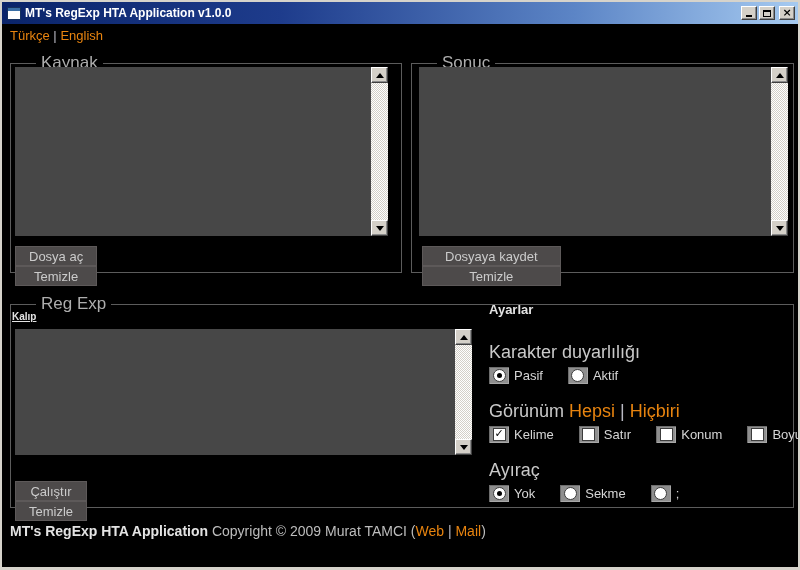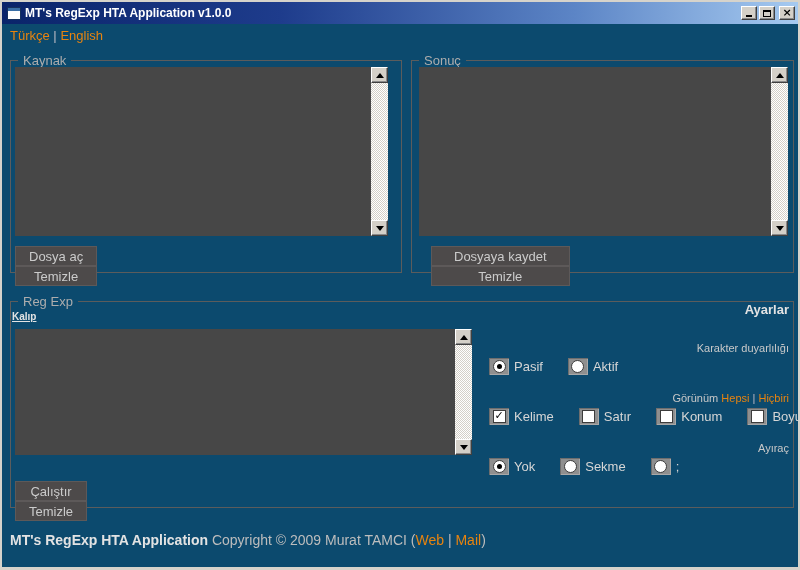--- a/index.html
+++ b/index.html
@@ -35,31 +35,31 @@
     border:1px solid; border-color:#ffffff #404040 #404040 #ffffff;
     box-shadow:inset -1px -1px 0 #8a8a8a;
     display:inline-flex; align-items:center; justify-content:center;
     cursor:default;
   }
   .tb-btn.close { margin-left:4px; }
   .glyph-min { width:6px; height:2px; background:#000; align-self:flex-end; margin-bottom:2px; }
   .glyph-max { width:8px; height:7px; border:1px solid #000; border-top-width:2px; }
   .glyph-close { font:bold 11px "DejaVu Sans", sans-serif; color:#000; line-height:1; margin-top:-1px; }
   
-  .client { position:relative; width:100%; height:543px; background:#0c4a6e; }
+  .client { position:relative; width:100%; height:543px; background:#000000; }
   .lnk { color:#e8840f; text-decoration:none; cursor:pointer; }
   .sep { color:#b9b9c4; }
   .langbar { position:absolute; left:8px; top:4px; font-size:13px; }
   
   fieldset.fs {
     position:absolute; margin:0; padding:0;
     border:1px solid #5c5c5c; min-width:0;
   }
   fieldset.fs legend {
-    color:#adadad; font-size:13px; margin-left:7px; padding:0 5px;
+    color:#adadad; font-size:17px; margin-left:25px; padding:0 5px;
   }
   #fs-kaynak { left:8px;   top:29px;  width:392px; height:220px; }
   #fs-sonuc  { left:409px; top:29px;  width:383px; height:220px; }
   #fs-regexp { left:8px;   top:270px; width:784px; height:214px; }
   
   .ta-wrap { position:absolute; display:flex; background:#474747; }
   #ta-kaynak-wrap { left:13px; top:43px;  width:373px; height:169px; }
   #ta-sonuc-wrap  { left:417px; top:43px; width:369px; height:169px; }
   #ta-kalip-wrap  { left:13px; top:305px; width:457px; height:126px; }
   textarea.ta {
@@ -79,38 +79,38 @@
     flex:1 1 auto;
     background-color:#d4d0c8;
     background-image:conic-gradient(#ffffff 0 25%, #d4d0c8 0 50%, #ffffff 0 75%, #d4d0c8 0);
     background-size:2px 2px;
   }
   .arr-up   { width:0; height:0; border-left:4px solid transparent; border-right:4px solid transparent; border-bottom:5px solid #000; }
   .arr-down { width:0; height:0; border-left:4px solid transparent; border-right:4px solid transparent; border-top:5px solid #000; }
   
   .btn-row { position:absolute; display:flex;flex-direction:column; }
   #kaynak-btns { left:13px;  top:222px; }
-  #sonuc-btns  { left:417px; top:222px;padding-left:12px; }
+  #sonuc-btns  { left:408px; top:222px;padding-left:12px; }
   #regexp-btns { left:13px;  top:457px; }
   button.btn {
     height:20px; min-width:66px; margin-right:6px; padding:1px 13px;
     background:#4d4a4a; color:#cbcbcb;
     border:1px solid #5d5959;
     font:13px "Liberation Sans", sans-serif;
     cursor:default;
   }
   button.btn.wide { padding:1px 22px; }
   
   .bold-label { position:absolute; font-size:10px; font-weight:bold; color:#e3e3e3;text-decoration:underline; }
   #kalip-label { left:10px; top:287px; }
   
-  .settings { position:absolute; left:487px; top:278px; width:300px;text-align:right; }
+  .settings { position:absolute; left:487px; top:278px; width:300px; }
   .settings-title { font-size:13px; font-weight:bold; color:#e3e3e3; margin:0 0 25px 0; }
   .group { margin:0 0 17px 0; }
-  .group-label { font-size:11px; color:#c9c9c9; margin:0 0 3px 0; }
+  .group-label { font-size:18px; color:#c9c9c9; margin:0 0 3px 0; }
   .option-row { display:flex; align-items:center; height:18px;gap:15px; }
   .opt { display:inline-flex; align-items:center; margin-right:10px; cursor:default; }
   .opt-label { font-size:13px; color:#d6d6d6; margin-left:5px; }
   .ctl {
     width:20px; height:17px; background:#8f8f8f; flex:0 0 auto;
     display:inline-flex; align-items:center; justify-content:center;
     box-shadow:inset 1px 1px 0 #6e6e6e, inset -1px -1px 0 #a8a8a8;
   }
   .circle {
     width:13px; height:13px; background:#fff; border:1px solid #3c3c3c; border-radius:50%;
@@ -118,21 +118,21 @@
   }
   .dot { width:5px; height:5px; border-radius:50%; background:#000; display:none; }
   .ctl[data-checked="true"] .dot { display:block; }
   .box {
     width:13px; height:13px; background:#fff; border:1px solid #3c3c3c;
     display:flex; align-items:center; justify-content:center;
   }
   .check { display:none; font:bold 11px "DejaVu Sans", sans-serif; color:#000; line-height:1; margin-top:-1px; }
   .ctl[data-checked="true"] .check { display:block; }
   
-  .footer { position:absolute; left:8px; top:499px; font-size:14px; color:#bdbdbd;margin-top:9px; }
+  .footer { position:absolute; left:8px; top:499px; font-size:14px; color:#bdbdbd; }
   .f-bold { font-weight:bold; color:#e3e3e3; }
 </style>
 </head>
 <body>
 
 <div class="window">
 
   <div class="titlebar">
     <span class="app-icon"></span>
     <span class="title-text">MT's RegExp HTA Application v1.0.0</span>

